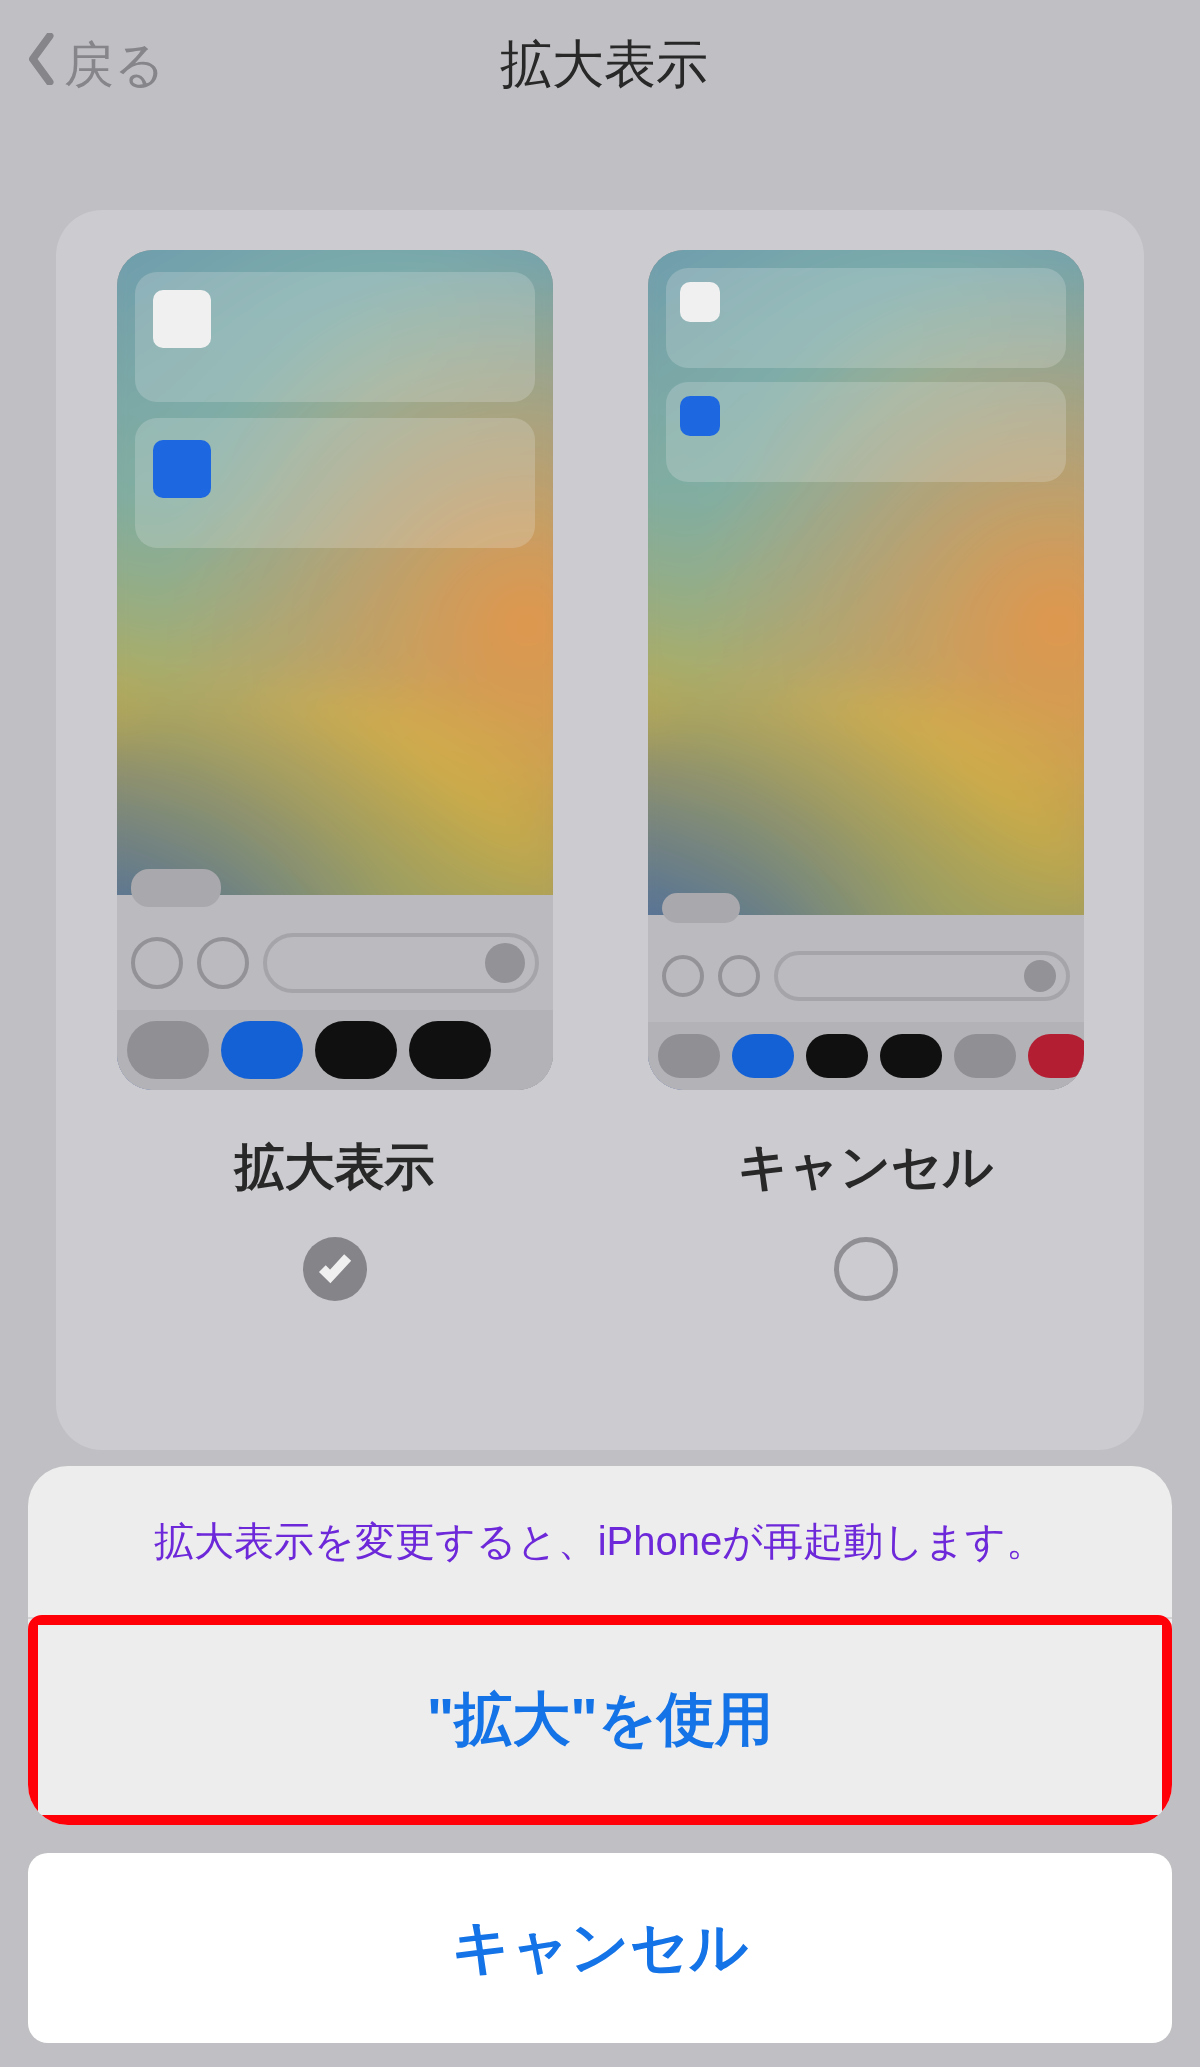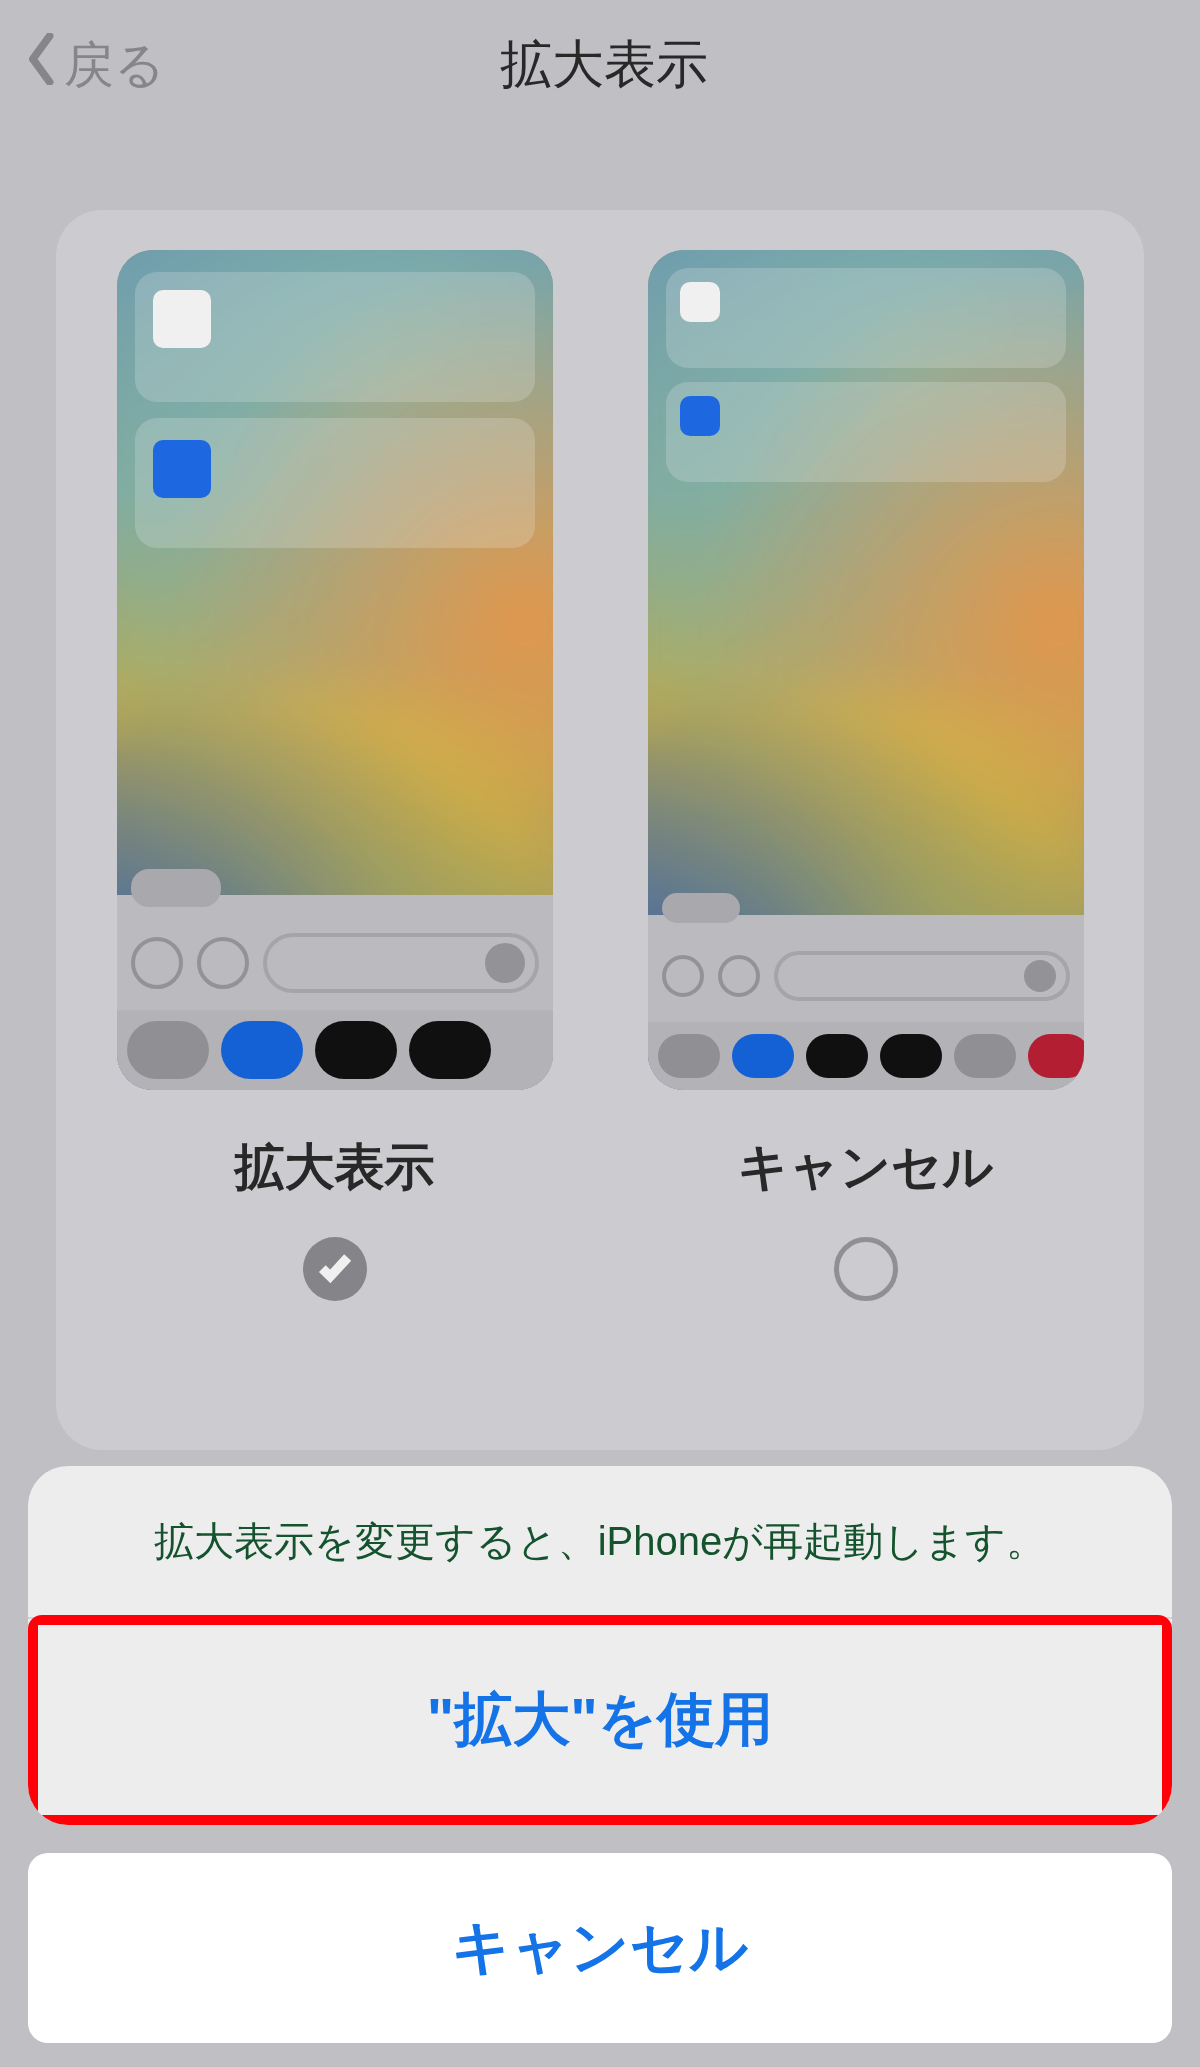--- a/index.html
+++ b/index.html
@@ -168,21 +168,21 @@
     position: absolute; left: 28px; right: 28px; bottom: 24px;
   }
   .sheet-group {
     background: #eeedee;
     border-radius: 40px;
     overflow: hidden;
   }
   .sheet-msg {
     text-align: center;
     font-size: 40px;
-    color: #14532d;
+    color: #6d28d9;
     padding: 48px 28px;
     border-bottom: 2px solid #d4d3d6;
   }
   .sheet-action {
     text-align: center;
     font-size: 58px;
     font-weight: 600;
     color: #1473e6;
     padding: 56px 24px;
     background: #eeedee;

